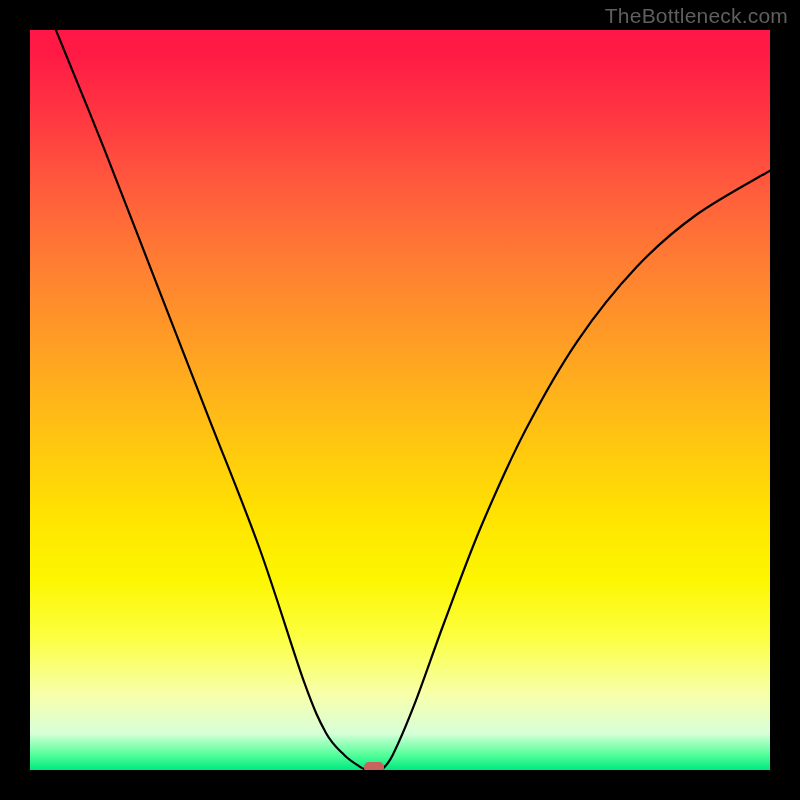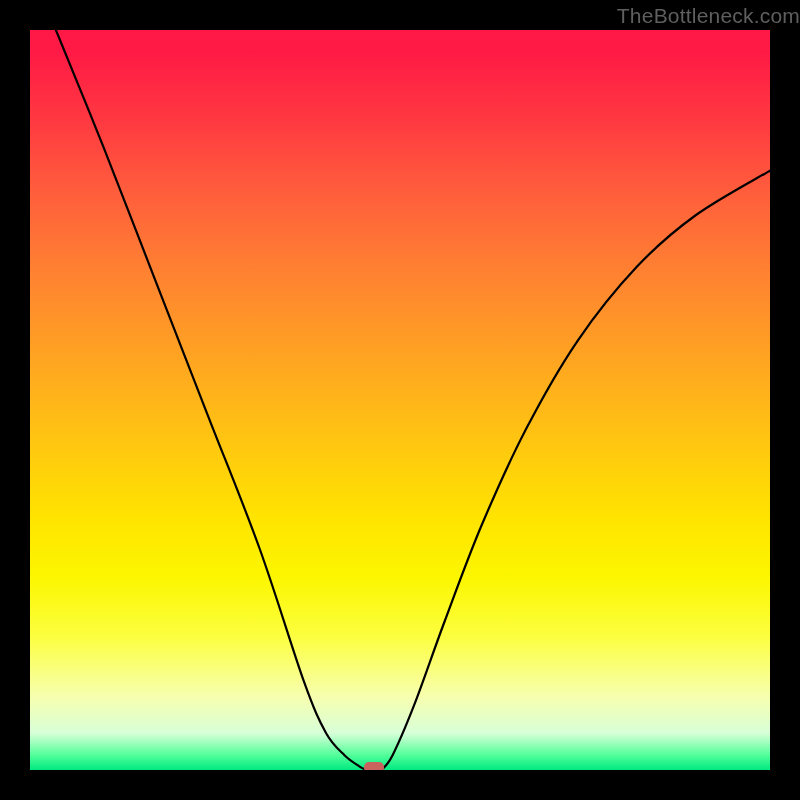--- a/index.html
+++ b/index.html
@@ -7,21 +7,21 @@
     width: 800px;
     height: 800px;
     background: #000;
     position: relative;
     overflow: hidden;
     font-family: Arial, Helvetica, sans-serif;
   }
   .watermark {
     position: absolute;
     top: 4px;
-    right: 0;
+    right: 12px;
     color: #5f5f5f;
     font-size: 21px;
     font-weight: 500;
     letter-spacing: 0.2px;
     margin-left: 44px;
   }
   .plot-area {
     position: absolute;
     left: 30px;
     top: 30px;

